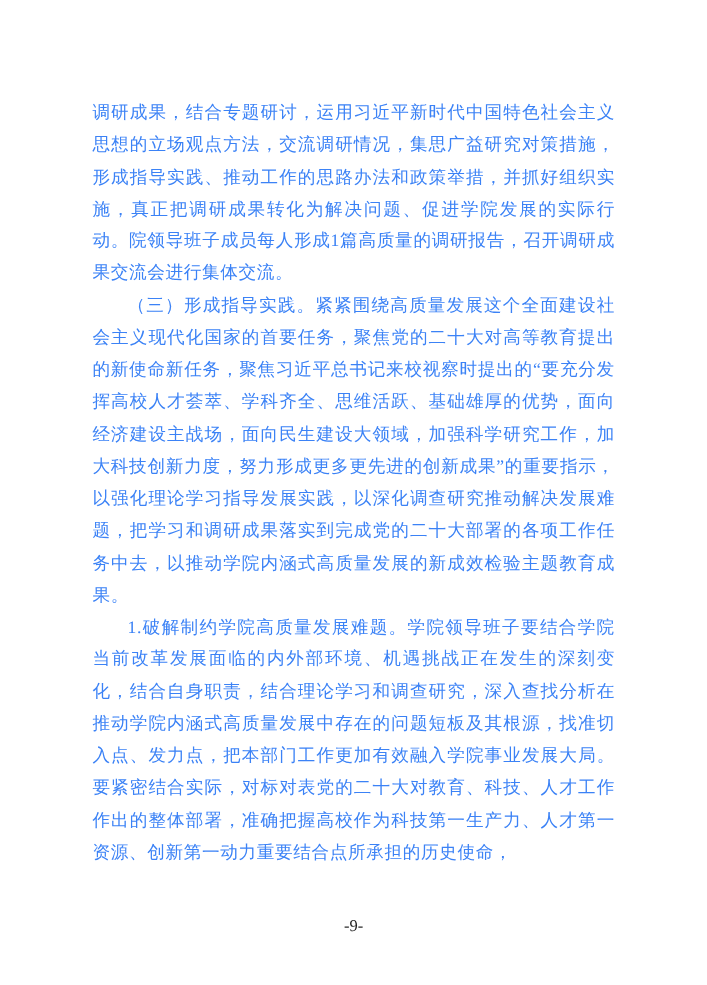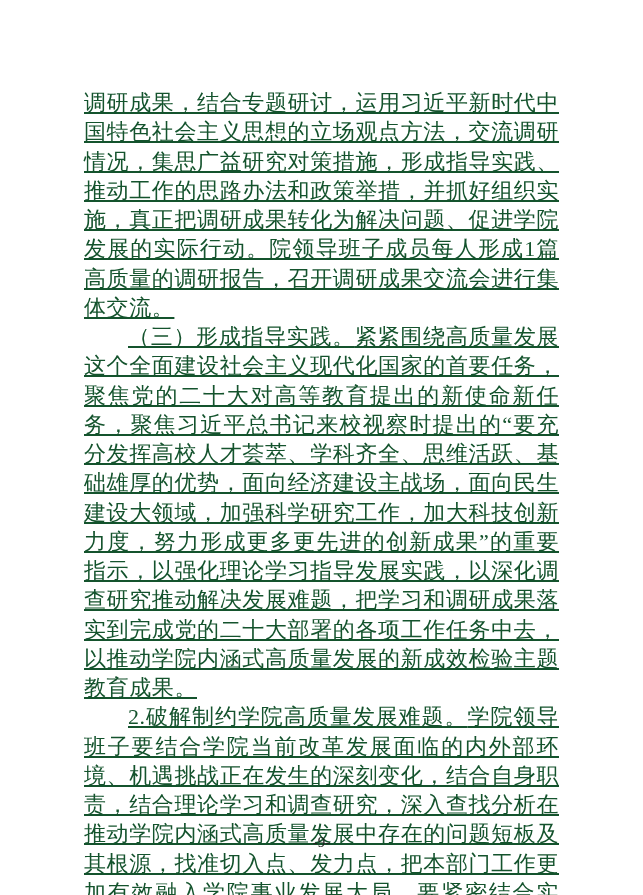--- a/index.html
+++ b/index.html
@@ -16,27 +16,26 @@
     font-family: "Liberation Serif", "DejaVu Serif", serif;
   }
   .content {
     position: absolute;
     left: 84px;
     top: 88px;
     width: 475px;
   }
   .para {
     margin: 0;
-    font-size: 22px;
+    font-size: 16px;
     line-height: 29.25px;
     letter-spacing: 0.6px;
     text-align: justify;
-    color: #14532d;
+    color: #3b82f6;
     word-break: break-all;
-    text-decoration: underline;
   }
   .para.indent {
     text-indent: 2em;
   }
   .section-heading {
     
     font-style: normal;
   }
   .page-number {
     position: absolute;
@@ -52,18 +51,18 @@
 </head>
 <body>
 
 <div class="page">
   <div class="content">
 
     <p class="para"><span>调研成果，结合专题研讨，运用习近平新时代中国特色社会主义思想的立场观点方法，交流调研情况，集思广益研究对策措施，形成指导实践、推动工作的思路办法和政策举措，并抓好组织实施，真正把调研成果转化为解决问题、促进学院发展的实际行动。院领导班子成员每人形成1篇高质量的调研报告，召开调研成果交流会进行集体交流。</span></p>
 
     <p class="para indent"><span class="section-heading">（三）形成指导实践。</span><span>紧紧围绕高质量发展这个全面建设社会主义现代化国家的首要任务，聚焦党的二十大对高等教育提出的新使命新任务，聚焦习近平总书记来校视察时提出的“要充分发挥高校人才荟萃、学科齐全、思维活跃、基础雄厚的优势，面向经济建设主战场，面向民生建设大领域，加强科学研究工作，加大科技创新力度，努力形成更多更先进的创新成果”的重要指示，以强化理论学习指导发展实践，以深化调查研究推动解决发展难题，把学习和调研成果落实到完成党的二十大部署的各项工作任务中去，以推动学院内涵式高质量发展的新成效检验主题教育成果。</span></p>
 
-    <p class="para indent"><span class="section-heading">2.破解制约学院高质量发展难题。</span><span>学院领导班子要结合学院当前改革发展面临的内外部环境、机遇挑战正在发生的深刻变化，结合自身职责，结合理论学习和调查研究，深入查找分析在推动学院内涵式高质量发展中存在的问题短板及其根源，找准切入点、发力点，把本部门工作更加有效融入学院事业发展大局。要紧密结合实际，对标对表党的二十大对教育、科技、人才工作作出的整体部署，准确把握高校作为科技第一生产力、人才第一资源、创新第一动力重要结合点所承担的历史使命，</span></p>
+    <p class="para indent"><span class="section-heading">1.破解制约学院高质量发展难题。</span><span>学院领导班子要结合学院当前改革发展面临的内外部环境、机遇挑战正在发生的深刻变化，结合自身职责，结合理论学习和调查研究，深入查找分析在推动学院内涵式高质量发展中存在的问题短板及其根源，找准切入点、发力点，把本部门工作更加有效融入学院事业发展大局。要紧密结合实际，对标对表党的二十大对教育、科技、人才工作作出的整体部署，准确把握高校作为科技第一生产力、人才第一资源、创新第一动力重要结合点所承担的历史使命，</span></p>
 
   </div>
 
   <div class="page-number">-9-</div>
 </div>
 
 </body></html>

